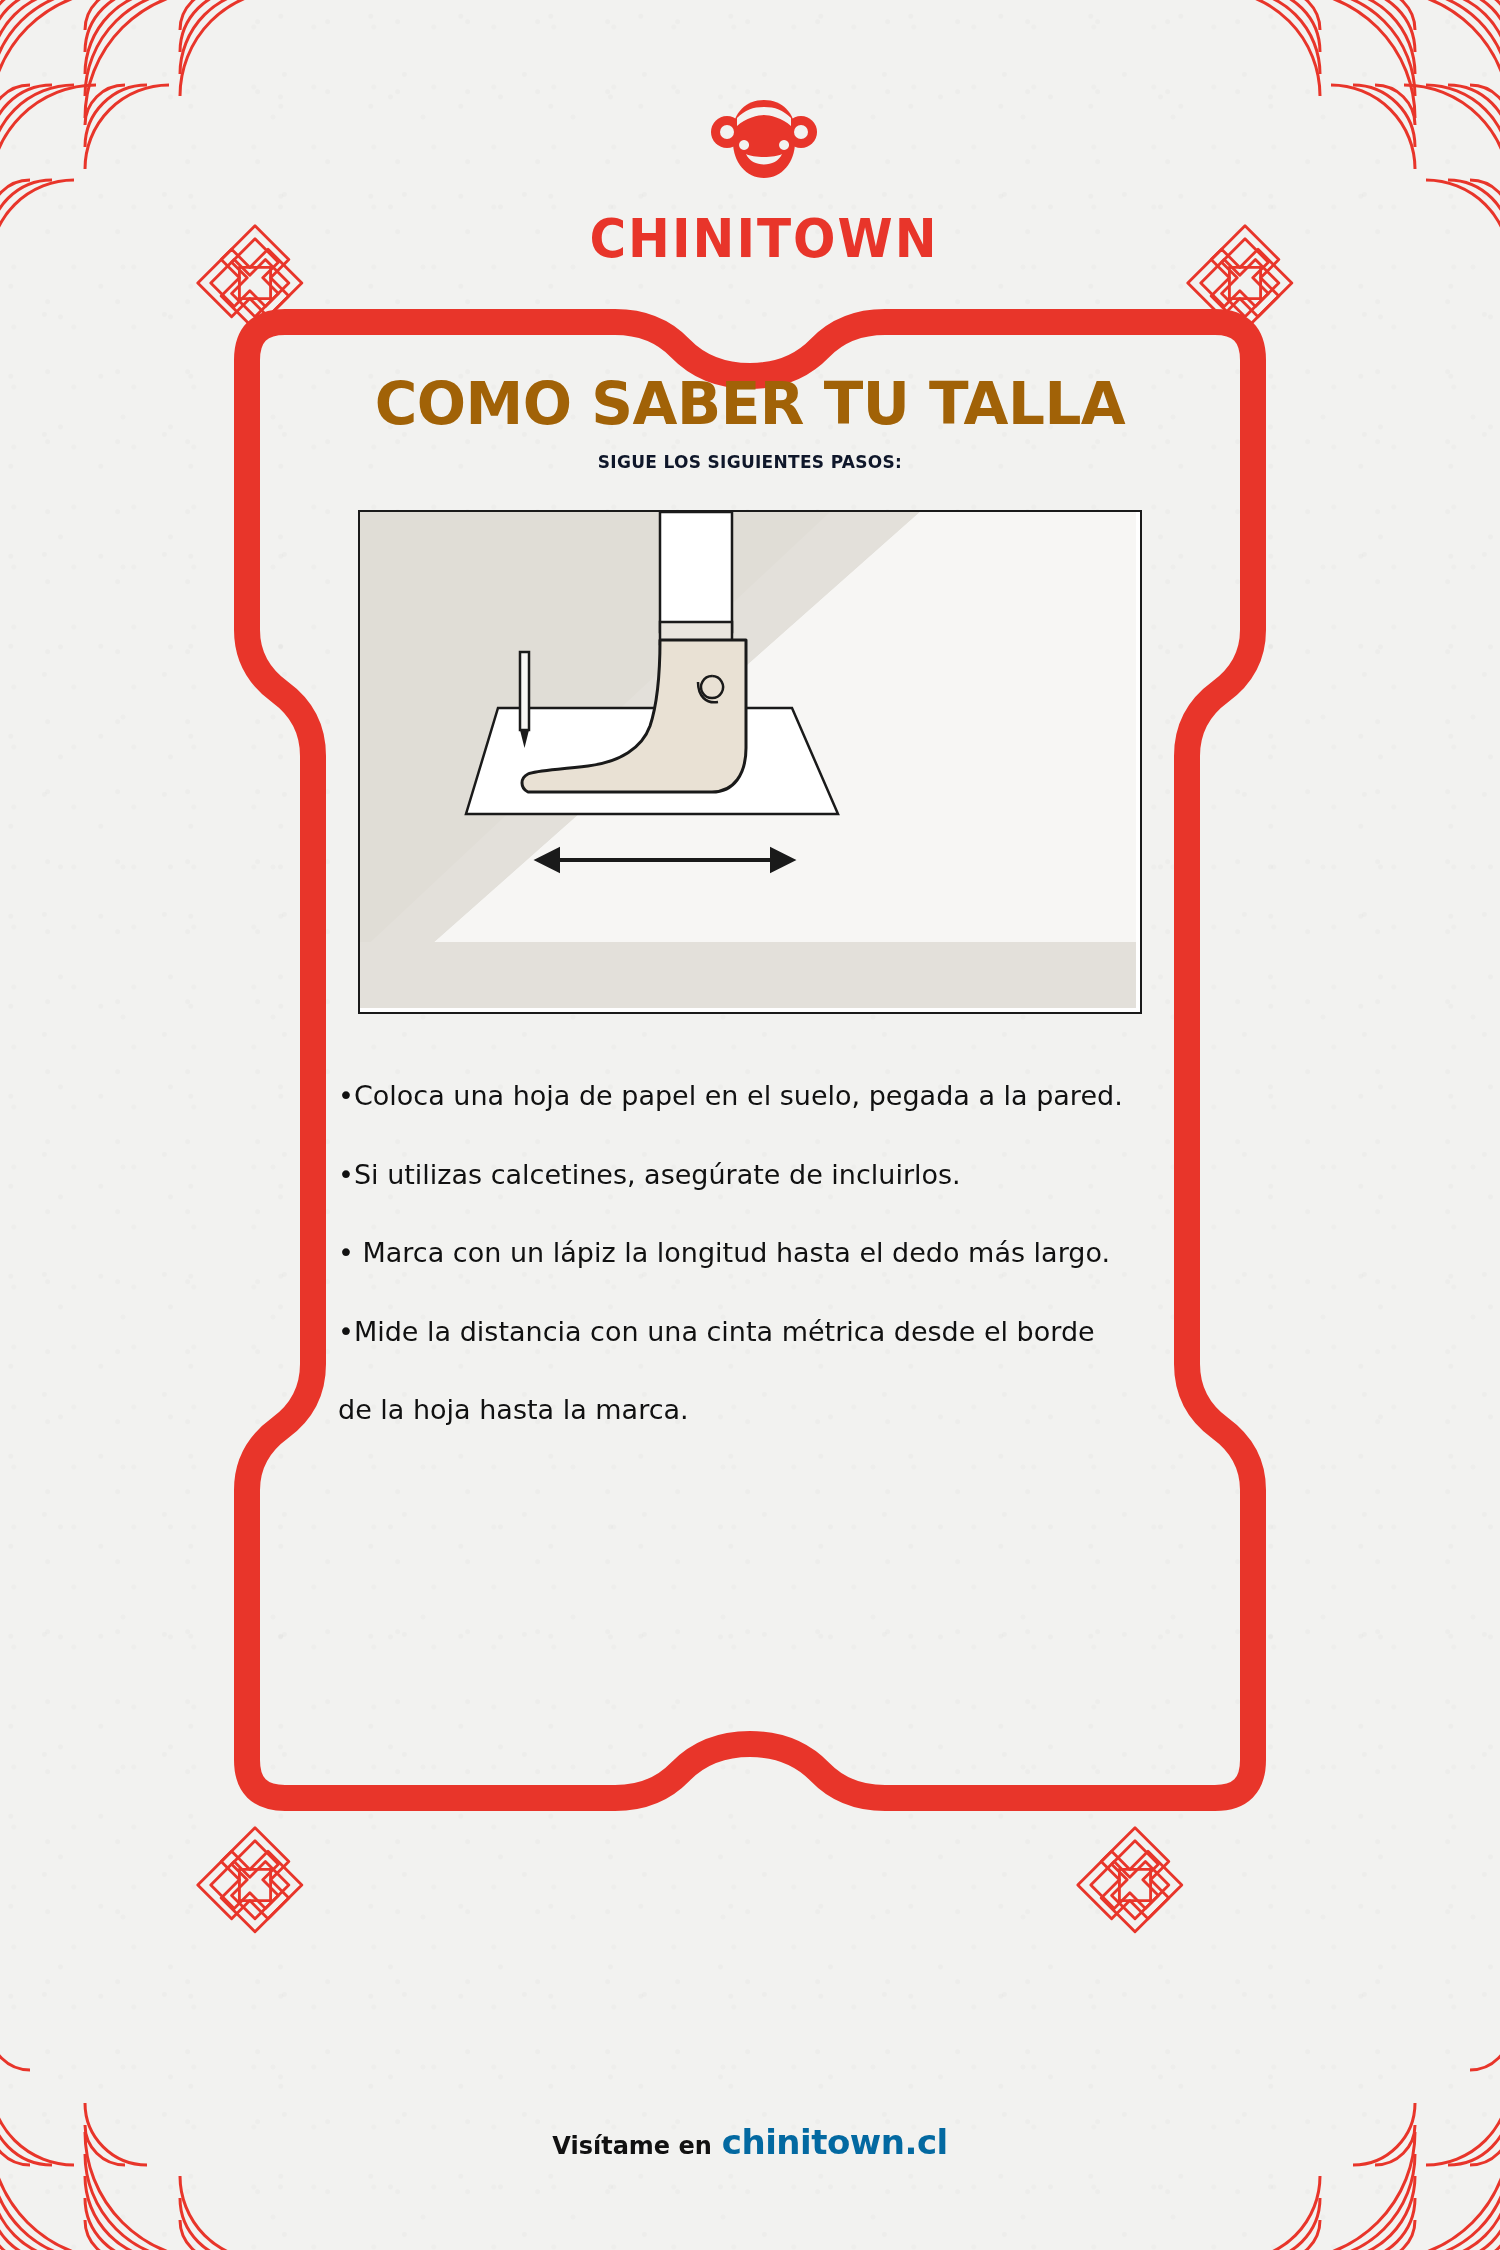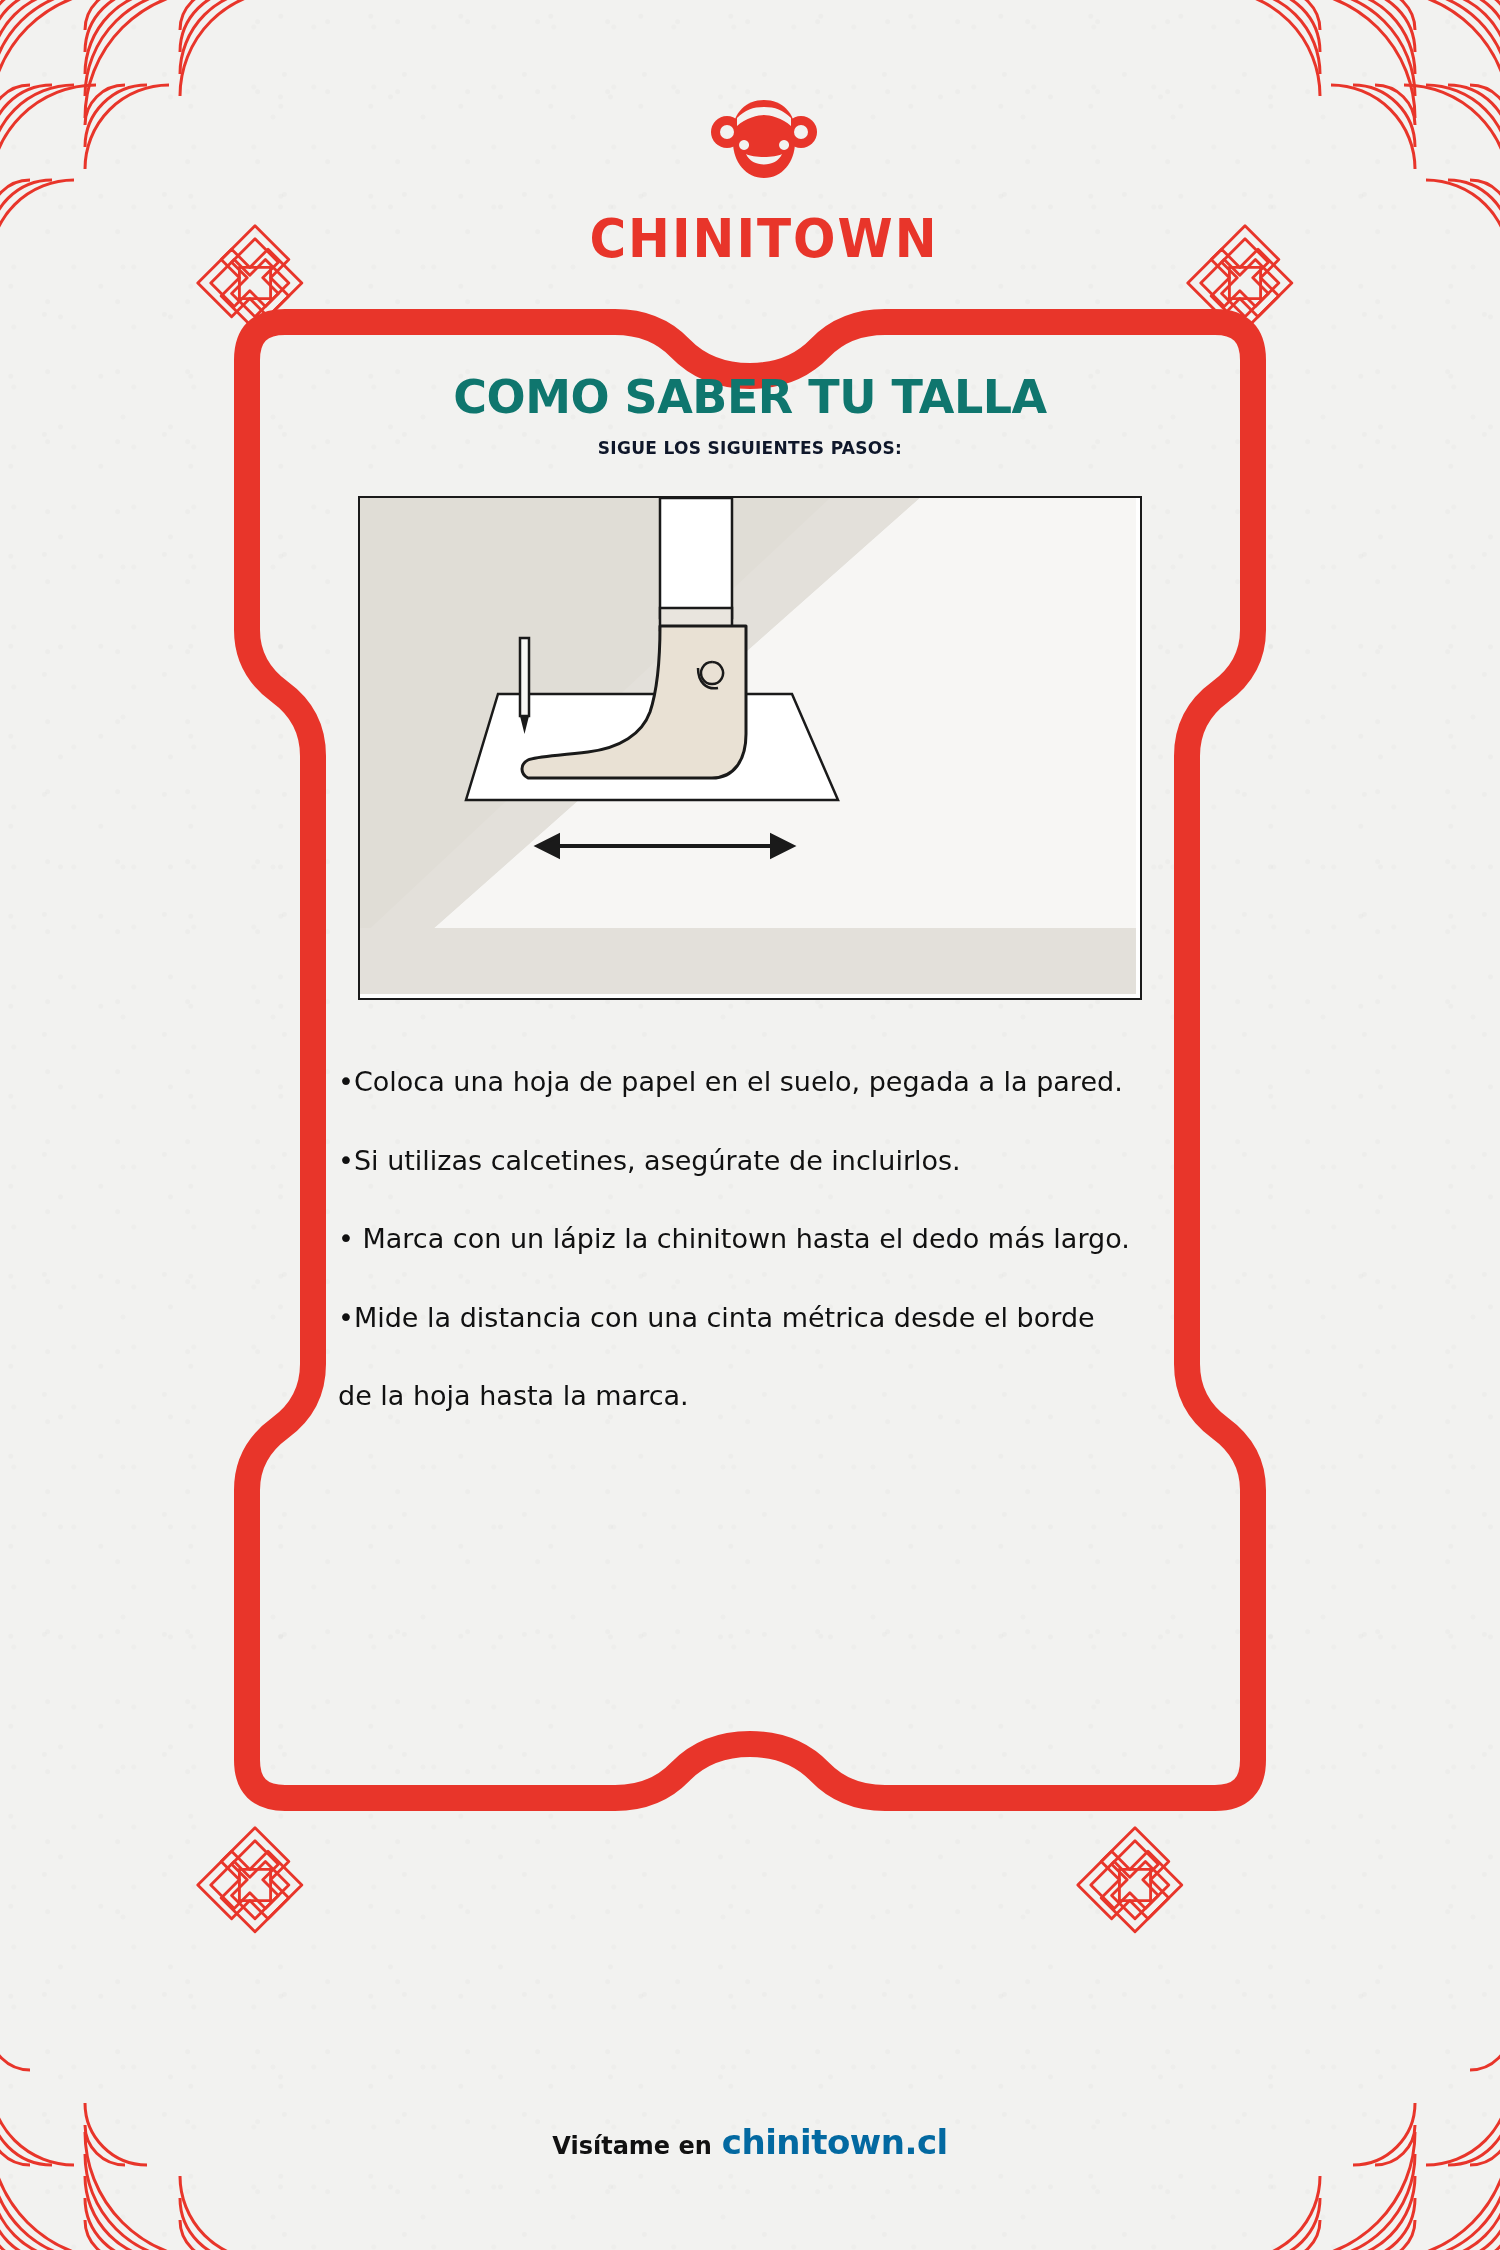--- a/index.html
+++ b/index.html
@@ -92,23 +92,23 @@
     top: 370px;
     left: 245px;
     width: 1010px;
     display: flex;
     flex-direction: column;
     align-items: center;
   }
   .title {
     font-family: "DejaVu Sans", sans-serif;
     font-weight: bold;
-    font-size: 46px;
+    font-size: 58px;
     letter-spacing: -0.5px;
-    color: #0f766e;
+    color: #a16207;
     margin: 0;
     text-align: center;
   }
   .subtitle {
     font-family: "DejaVu Sans", sans-serif;
     font-weight: bold;
     font-size: 17px;
     letter-spacing: 0.3px;
     color: #0f172a;
     margin: 14px 0 0 0;
@@ -400,21 +400,21 @@
           <line x1="186" y1="348" x2="424" y2="348"></line>
           <path d="M178 348 L198 338 L198 358 Z"></path>
           <path d="M432 348 L412 338 L412 358 Z"></path>
         </g>
       </svg>
     </div>
 
     <div class="steps">
       <div class="step">•Coloca una hoja de papel en el suelo, pegada a la pared.</div>
       <div class="step">•Si  utilizas calcetines, asegúrate de incluirlos.</div>
-      <div class="step">• Marca con un lápiz la chinitown hasta el dedo más largo.</div>
+      <div class="step">• Marca con un lápiz la longitud hasta el dedo más largo.</div>
       <div class="step">•Mide la distancia con una cinta métrica desde el borde</div>
       <div class="step">  de la hoja hasta la marca.</div>
     </div>
   </div>
 
   <div class="footer">
     <span class="footer-pre">Visítame en</span>
     <span class="footer-url">chinitown.cl</span>
   </div>
 </div>

